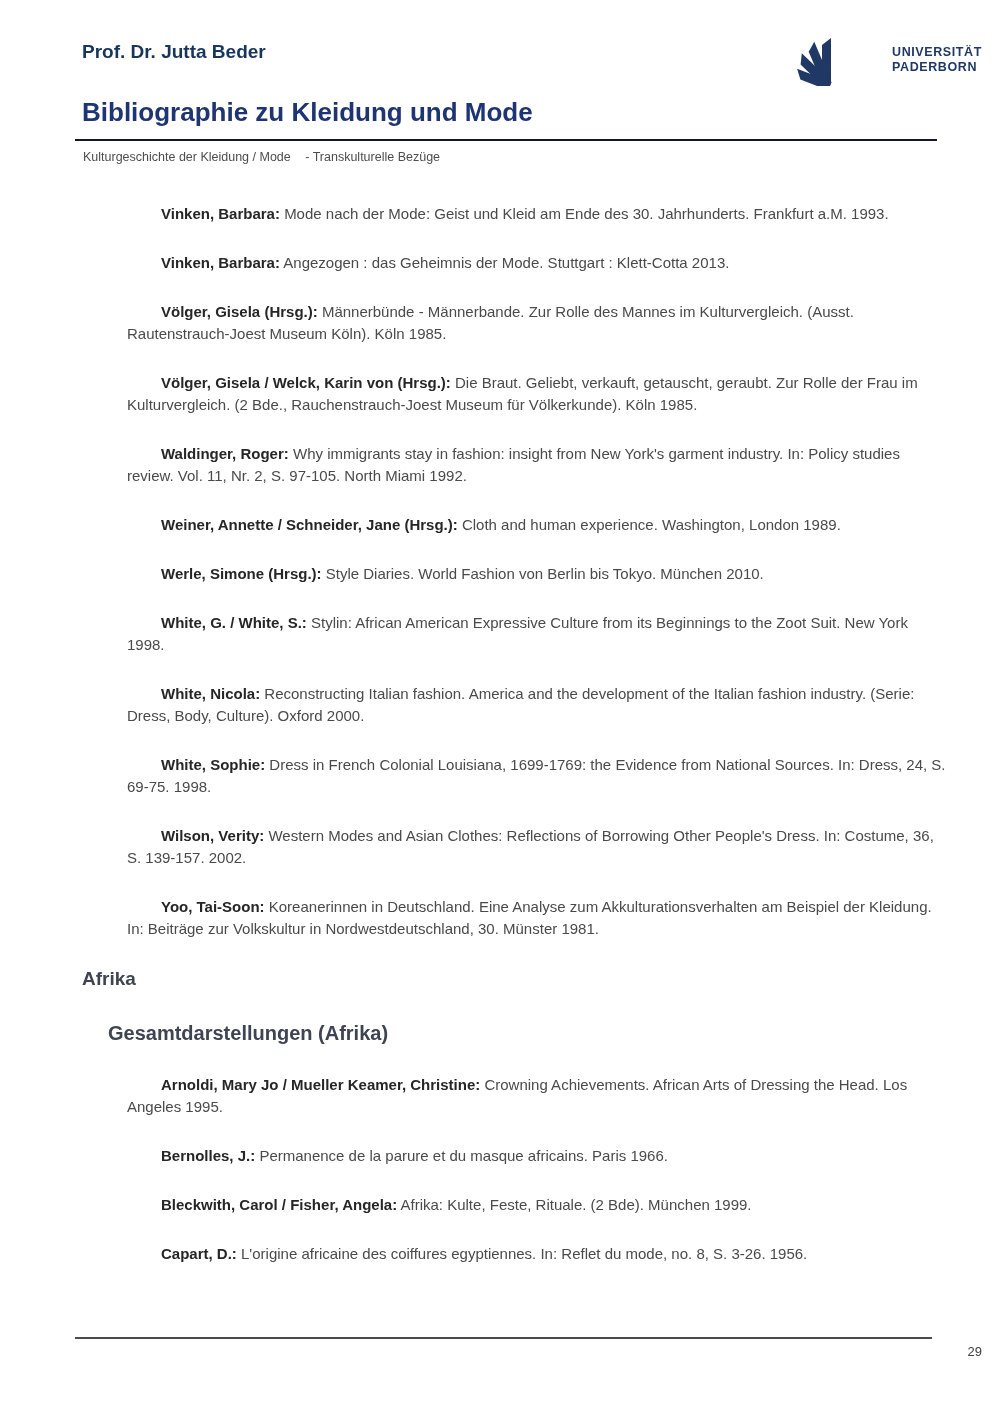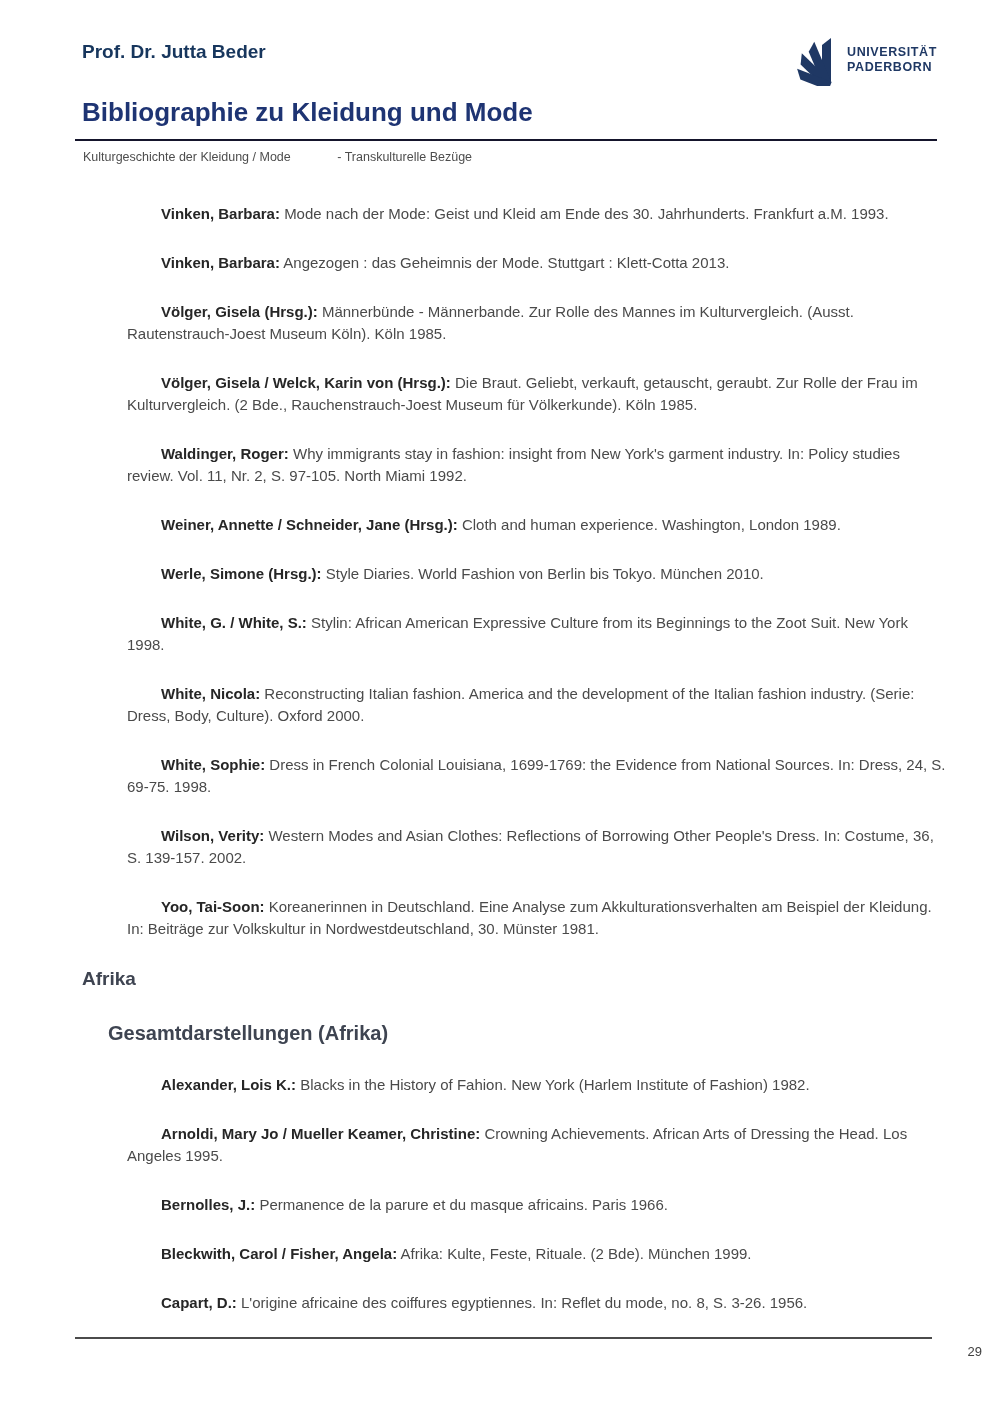--- a/index.html
+++ b/index.html
@@ -4,33 +4,33 @@
 <style>
   html,body { margin:0; padding:0; background:#ffffff; }
   .page {
     position:relative; width:1000px; height:1415px; background:#ffffff;
     font-family:"Liberation Sans", sans-serif; overflow:hidden;padding-left:46px;
   }
   .prof-name {
     position:absolute; left:82px; top:40px; font-size:19px; line-height:24px;
     font-weight:700; color:#17365D;
   }
-  .logo { position:absolute; left:792px; top:34px; display:flex; align-items:center; }
+  .logo { position:absolute; left:792px; top:34px; display:flex; align-items:center;gap:45px; }
   .logo-mark { width:48px; height:52px; }
   .logo-text {
     margin-left:7px; color:#1F3864; font-weight:700; font-size:12.5px;
     letter-spacing:0.6px; line-height:15px; white-space:nowrap;
   }
   .doc-title {
     position:absolute; left:82px; top:97px; font-size:26px; line-height:30px;
     font-weight:700; color:#1E3473;text-align:center;
   }
   .title-rule { position:absolute; left:75px; top:139px; width:862px; height:2px; background:#15152c; }
   .subtitle { position:absolute; left:83px; top:149px; font-size:12.5px; line-height:16px; color:#4d4d4d; }
-  .subtitle .right { margin-left:43px;text-align:right; }
+  .subtitle .right { margin-left:11px;text-align:right; }
   .content {
     position:absolute; left:127px; top:203px; width:820px;
     font-size:15px; line-height:22px; color:#4a4a4a;
   }
   .entry { margin:0 0 27px 0; }
   .entry b { color:#262626; font-weight:700;margin-left:34px; }
   .section-heading {
     margin:3px 0 0 -45px; font-size:19px; line-height:24px;
     font-weight:700; color:#3E4451;
   }
@@ -126,24 +126,20 @@
           <b>Yoo, Tai-Soon:</b>
           <span>Koreanerinnen in Deutschland. Eine Analyse zum Akkulturationsverhalten am Beispiel der Kleidung. In: Beiträge zur Volkskultur in Nordwestdeutschland, 30. Münster 1981.</span>
         </p>
       </div>
 
     <h1 class="section-heading">Afrika</h1>
     <h2 class="section-subheading">Gesamtdarstellungen (Afrika)</h2>
 
     <div class="entries-resume">
 
-    <p class="entry">
-          <b>Alexander, Lois K.:</b>
-          <span>Blacks in the History of Fahion. New York (Harlem Institute of Fashion) 1982.</span>
-        </p>
         <p class="entry">
           <b>Arnoldi, Mary Jo / Mueller Keamer, Christine:</b>
           <span>Crowning Achievements. African Arts of Dressing the Head. Los Angeles 1995.</span>
         </p>
         <p class="entry">
           <b>Bernolles, J.:</b>
           <span>Permanence de la parure et du masque africains. Paris 1966.</span>
         </p>
         <p class="entry">
           <b>Bleckwith, Carol / Fisher, Angela:</b>

